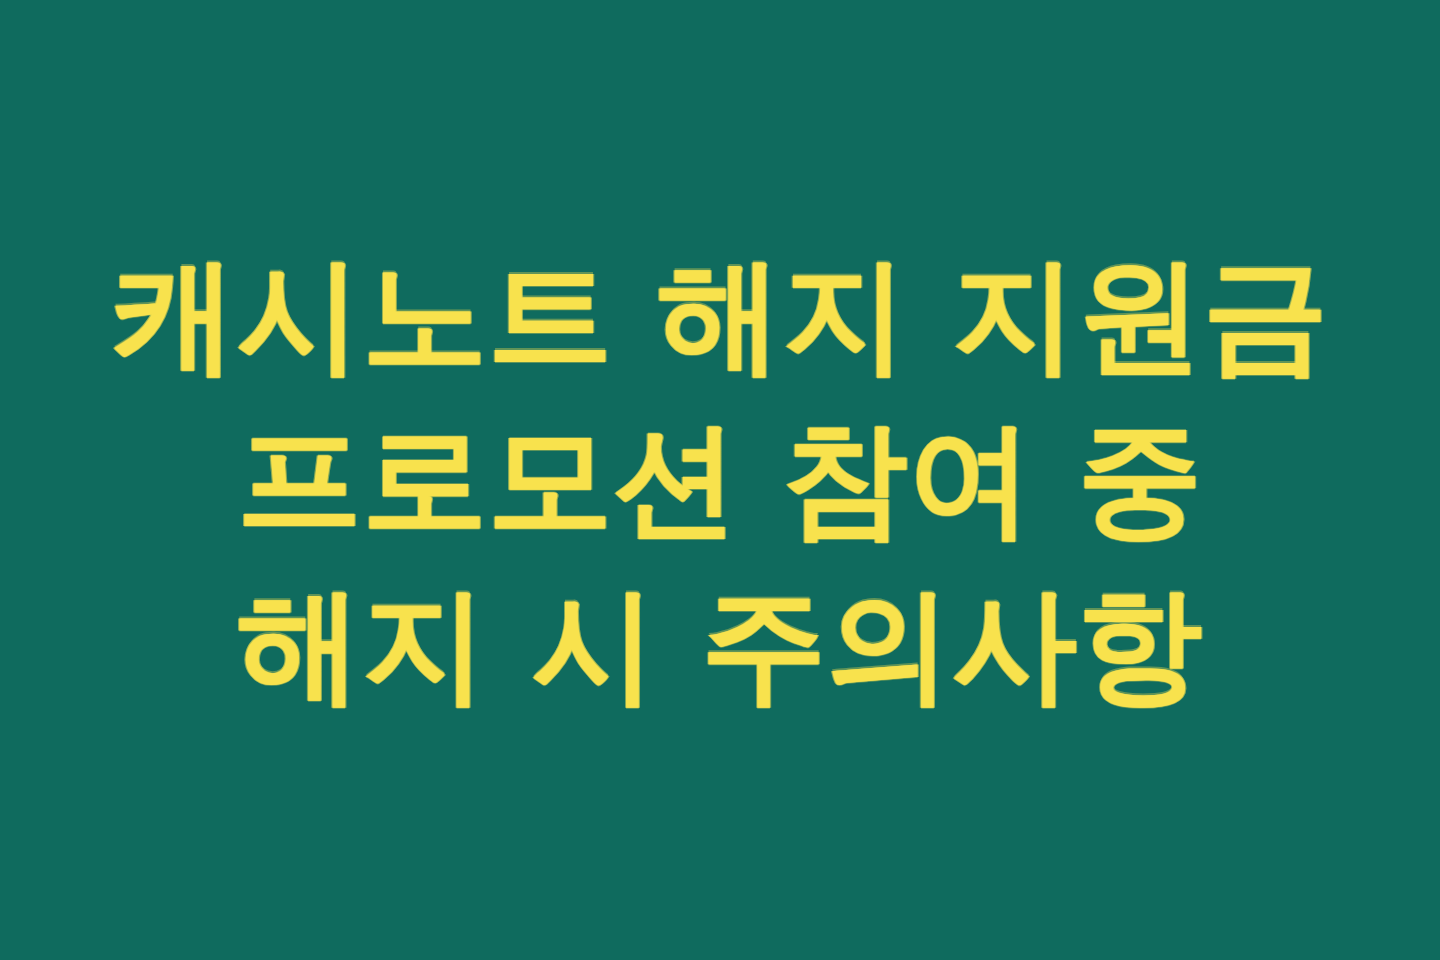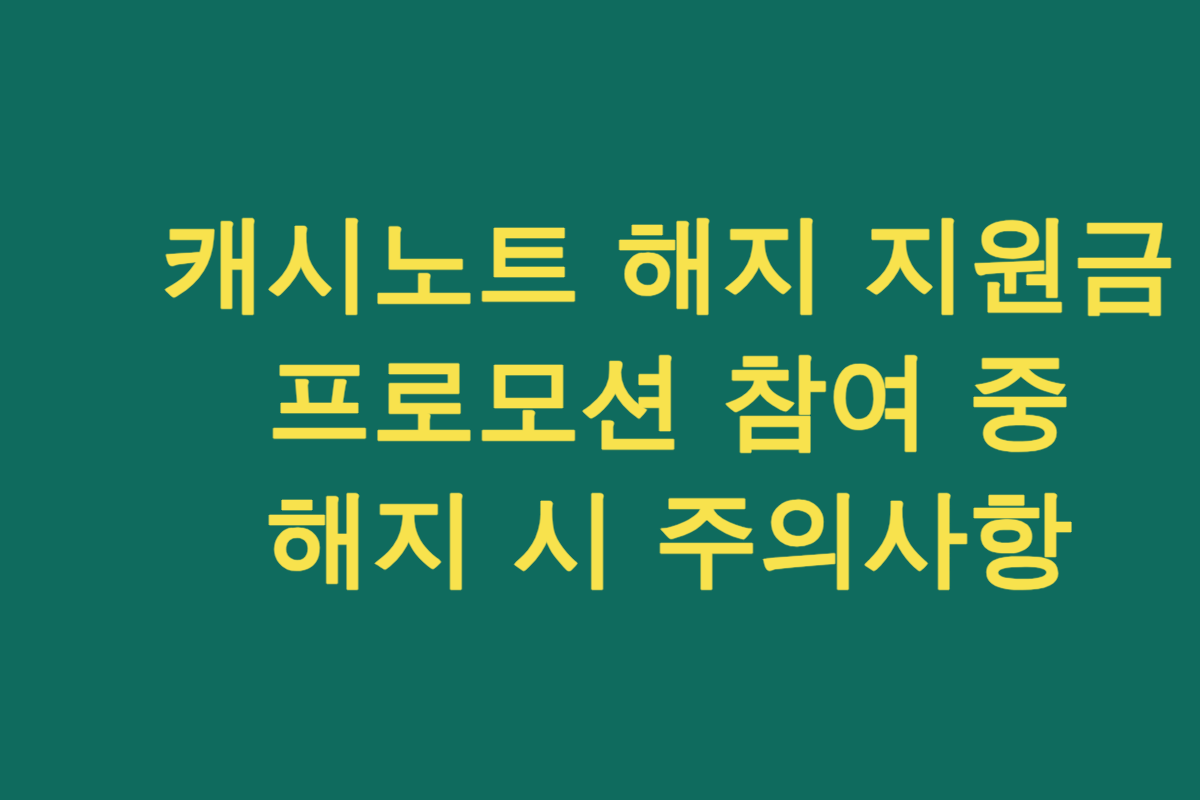--- a/index.html
+++ b/index.html
@@ -15,21 +15,21 @@
     font-family: "DejaVu Sans", "Liberation Sans", sans-serif;
   }
 
   #canvas {
     position: relative;
     width: 1200px;
     height: 800px;
     background: #0f6b5e;
     display: flex;
     align-items: center;
-    justify-content: flex-end;
+    justify-content: center;
     box-sizing: border-box;
   }
 
   #title-block {
     width: 1060px;
     text-align: center;
     padding: 0 10px;
     box-sizing: border-box;
   }
 

